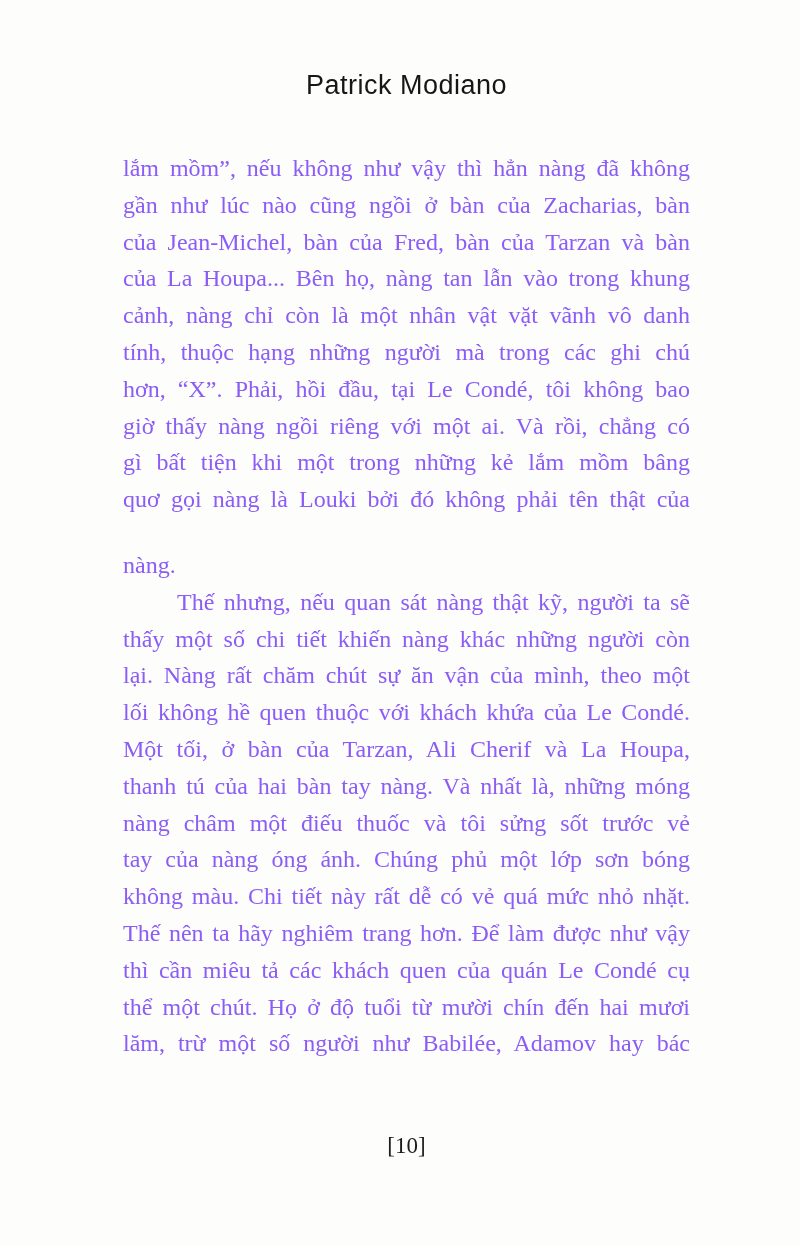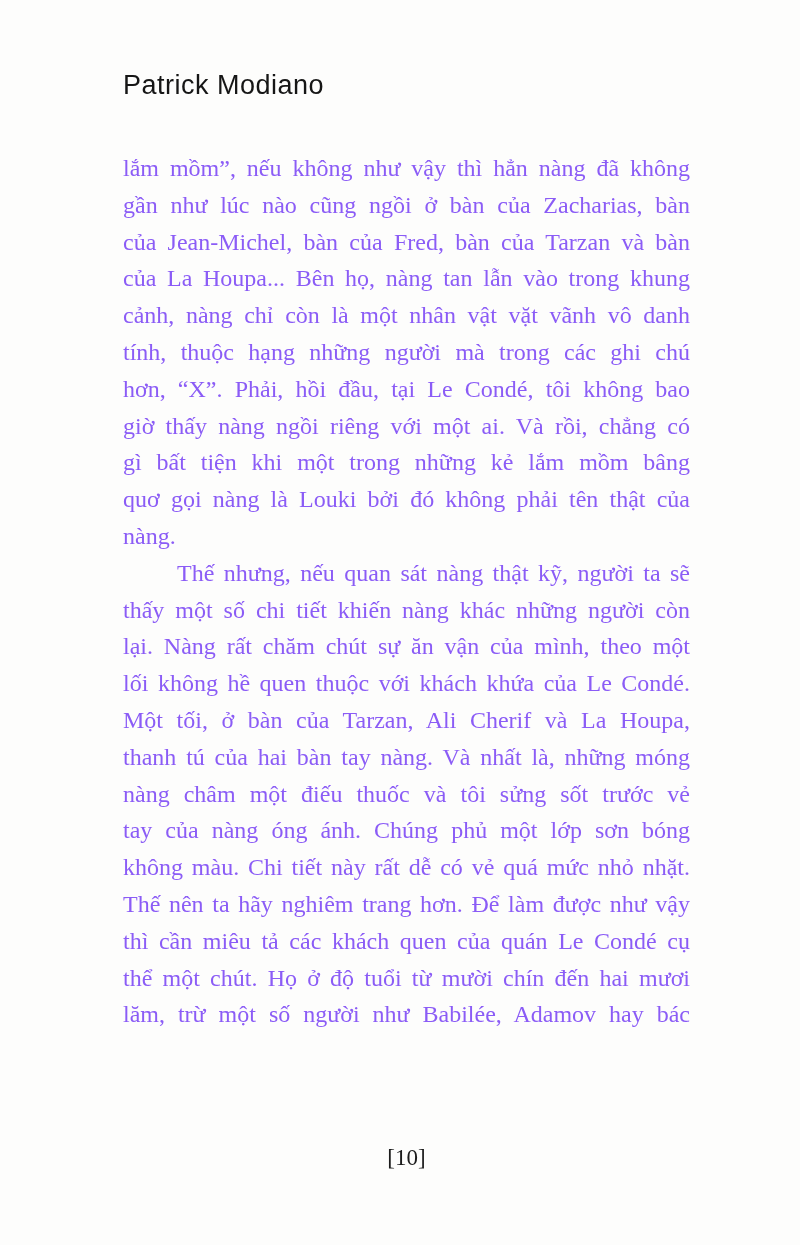--- a/index.html
+++ b/index.html
@@ -14,20 +14,21 @@
     margin: 0 auto;
     background: #fdfdfc;
     color: #1a1a1a;
     overflow: hidden;
   }
   .running-header {
     position: absolute;
     top: 70px;
     left: 123px;
     width: 567px;
+    text-align: center;
     font-family: "Liberation Sans", sans-serif;
     font-size: 27px;
     font-weight: normal;
     letter-spacing: 0.5px;
     color: #161616;
   }
   .body-text {
     position: absolute;
     top: 150px;
     left: 123px;
@@ -38,31 +39,30 @@
     color: #8b5cf6;
   }
   .paragraph { margin: 0; }
   .line {
     text-align: justify;
     text-align-last: justify;
     white-space: normal;
     hyphens: none;
   }
   .line.indent { text-indent: 54px; }
-  .line.last-left { text-align-last: left; }
+  .line.last-left { text-align-last: left; margin-top: 29px; }
   .page-number {
     position: absolute;
     top: 1133px;
     left: 123px;
     width: 567px;
     text-align: center;
     font-family: "Liberation Serif", "DejaVu Serif", serif;
     font-size: 23px;
     color: #1c1c1c;
-    margin-top: 12px;
   }
 </style>
 </head>
 <body>
 
 <div class="scan-page">
   <div class="running-header">Patrick Modiano</div>
 
   <div class="body-text">
       <div class="paragraph">

